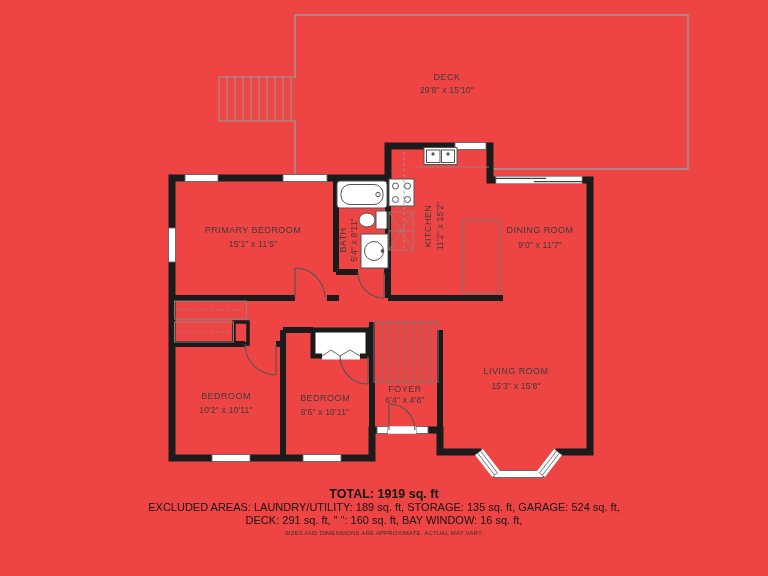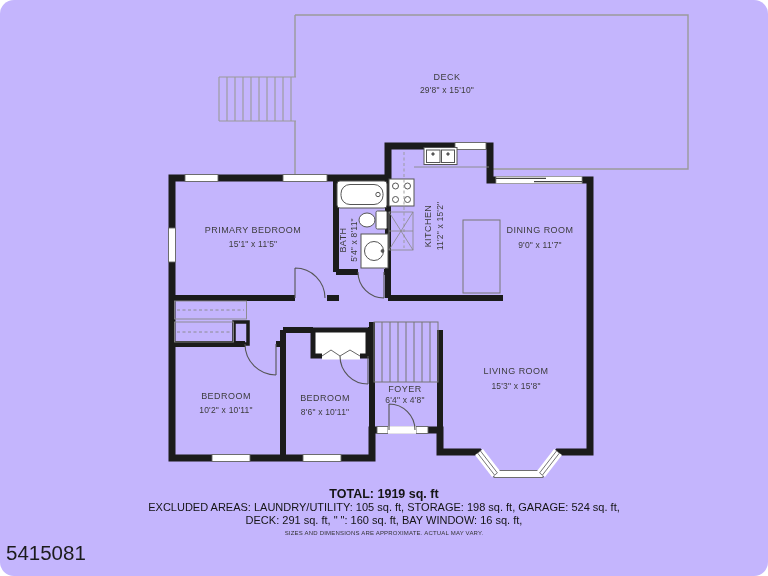--- a/index.html
+++ b/index.html
@@ -1,17 +1,17 @@
 <!DOCTYPE html>
 <html><head>
 <meta charset="utf-8">
 <style>
   html,body{margin:0;padding:0;background:#fff;}
-  #stage{position:relative;width:768px;height:576px;background:#c4b5fd;overflow:hidden;
-         font-family:"Liberation Sans",sans-serif;border-radius:14px;}
+  #stage{position:relative;width:768px;height:576px;background:#ef4444;overflow:hidden;
+         font-family:"Liberation Sans",sans-serif;}
   #stage svg{position:absolute;left:0;top:0;}
   .room-name{font-size:9px;fill:#3c3c3c;letter-spacing:.45px;text-anchor:middle;}
   .room-dims{font-size:8.5px;fill:#3c3c3c;letter-spacing:.2px;text-anchor:middle;}
   .summary{position:absolute;left:0;right:0;top:487px;text-align:center;color:#141414;}
   .summary .total{font-size:12.5px;font-weight:bold;line-height:14px;}
   .summary .line{font-size:11px;line-height:12.8px;}
   .summary .disclaimer{font-size:6px;color:#333;margin-top:3px;letter-spacing:.2px;}
   .plan-id{position:absolute;left:6px;top:541px;font-size:20.5px;color:#1c1c1c;}
 </style>
 </head>
@@ -184,19 +184,18 @@
     </g>
     <g>
       <text class="room-name" x="405" y="392">FOYER</text>
       <text class="room-dims" x="405" y="403">6'4" x 4'8"</text>
     </g>
   </g>
 </svg>
 
   <div class="summary">
     <div class="total">TOTAL: 1919 sq. ft</div>
-    <div class="line">EXCLUDED AREAS: LAUNDRY/UTILITY: 105 sq. ft, STORAGE: 198 sq. ft, GARAGE: 524 sq. ft,</div>
+    <div class="line">EXCLUDED AREAS: LAUNDRY/UTILITY: 189 sq. ft, STORAGE: 135 sq. ft, GARAGE: 524 sq. ft,</div>
     <div class="line">DECK: 291 sq. ft, " ": 160 sq. ft, BAY WINDOW: 16 sq. ft,</div>
     <div class="disclaimer">SIZES AND DIMENSIONS ARE APPROXIMATE. ACTUAL MAY VARY.</div>
   </div>
 
-  <div class="plan-id">5415081</div>
 </div>
 
 </body></html>

